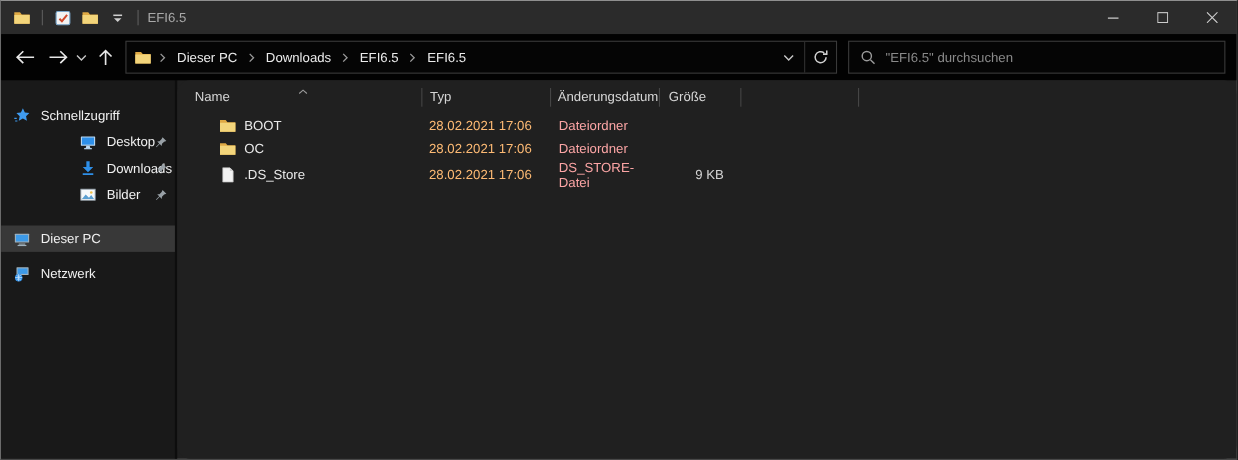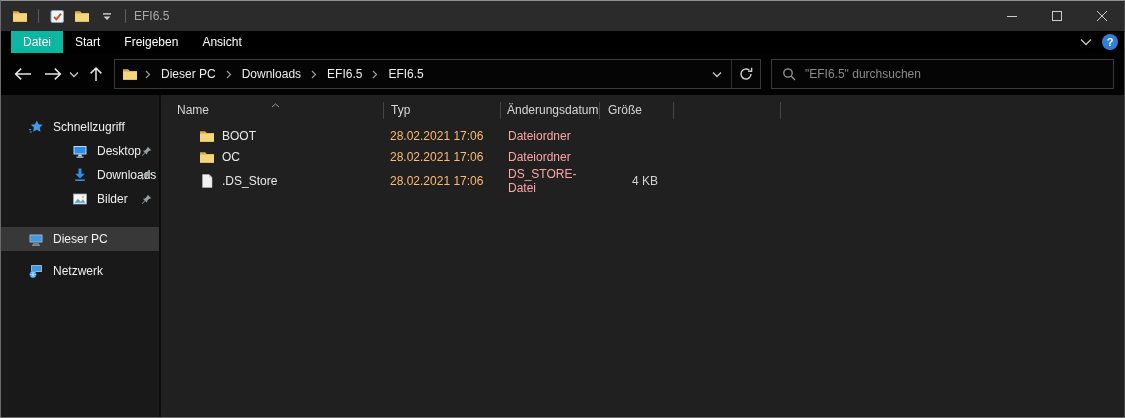--- a/index.html
+++ b/index.html
@@ -50,21 +50,21 @@
     border:1px solid #3a3a3a; background:#050505; display:flex; align-items:center; padding:0 10px; gap:9px; }
   .searchbox input { flex:1; background:transparent; border:none; outline:none;
     color:#ddd; font-family:"Liberation Sans", sans-serif; font-size:12px; }
   .searchbox input::placeholder { color:#8a8a8a; opacity:1; }
 
   
   .content { flex:1; display:flex; min-height:0; }
   .sidebar { width:160px; flex:none; background:var(--sidebar-bg,#191919);
     border-right:2px solid #0d0d0d; padding-top:20px; }
   .side-item { height:24px; display:flex; align-items:center; position:relative; color:#f0f0f0; }
-  .side-item.lvl0 { padding-left:27px; }
+  .side-item.lvl0 { padding-left:11px; }
   .side-item.lvl1 { padding-left:35px;margin-left:36px; }
   .side-item.selected { background:var(--selected-item-bg,#383838); }
   .side-icon { width:16px; height:16px; margin-right:9px; flex:none; display:flex; }
   .side-pin { position:absolute; right:7px; top:7px; display:flex; }
   .side-gap { height:8px; }
 
   .filearea { flex:1; background:var(--content-bg,#202020); position:relative;border-radius:12px; }
   .sort-ind { position:absolute; left:110px; top:2px; }
   .grid { display:grid; grid-template-columns:223px 117px 99px 74px 107px 1fr; }
   .listheader { height:30px; color:#d6d6d6; }
@@ -129,36 +129,20 @@
           </svg>
       </span>
       <span class="win-btn">
         <svg width="10" height="10" viewBox="0 0 10 10">
             <path d="M0 0l10 10M10 0L0 10" stroke="#cccccc" stroke-width="1"></path>
           </svg>
       </span>
     </div>
   </div>
 
-  <div class="menubar">
-    <span class="tab active">Datei</span>
-    <span class="tab">Start</span>
-    <span class="tab">Freigeben</span>
-    <span class="tab">Ansicht</span>
-    <div class="menubar-right">
-      <span class="ribbon-collapse">
-        <svg width="12" height="8" viewBox="0 0 12 8">
-            <path d="M1 1.5l5 5 5-5" stroke="#c8c8c8" stroke-width="1.3" fill="none"></path>
-          </svg>
-      </span>
-      <span class="help-circle">
-          <span>?</span>
-        </span>
-    </div>
-  </div>
 
   <div class="toolbar">
     <span class="nav-btn nav-back">
       <svg width="18" height="14" viewBox="0 0 18 14">
           <path d="M17 7H2M7.2 1.6L1.6 7l5.6 5.4" stroke="#e6e6e6" stroke-width="1.5" fill="none"></path>
         </svg>
     </span>
     <span class="nav-btn nav-fwd">
       <svg width="18" height="14" viewBox="0 0 18 14">
           <path d="M1 7h15M10.8 1.6L16.4 7l-5.6 5.4" stroke="#e6e6e6" stroke-width="1.5" fill="none"></path>
@@ -368,19 +352,19 @@
           <span class="fi">
             <svg width="16" height="16" viewBox="0 0 16 16">
                 <path d="M3.5 1.5H10l3 3v10H3.5z" fill="#f2f2f2" stroke="#b5b5b5" stroke-width="0.6"></path>
                 <path d="M10 1.5l3 3h-3z" fill="#cfcfcf"></path>
               </svg>
           </span>
           <span>.DS_Store</span>
         </div>
         <div class="rc-date">28.02.2021 17:06</div>
         <div class="rc-type">DS_STORE-Datei</div>
-        <div class="rc-size">4 KB</div>
+        <div class="rc-size">9 KB</div>
         <div></div>
           <div></div>
       </div>
     </main>
   </div>
 </div>
 
 </body></html>

